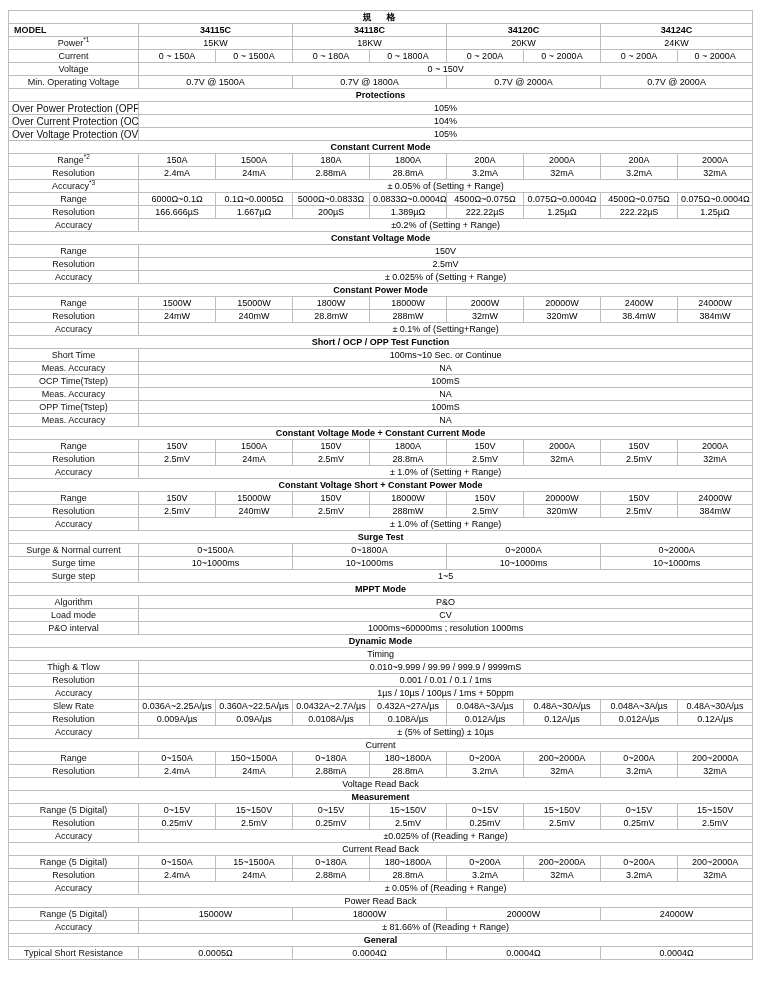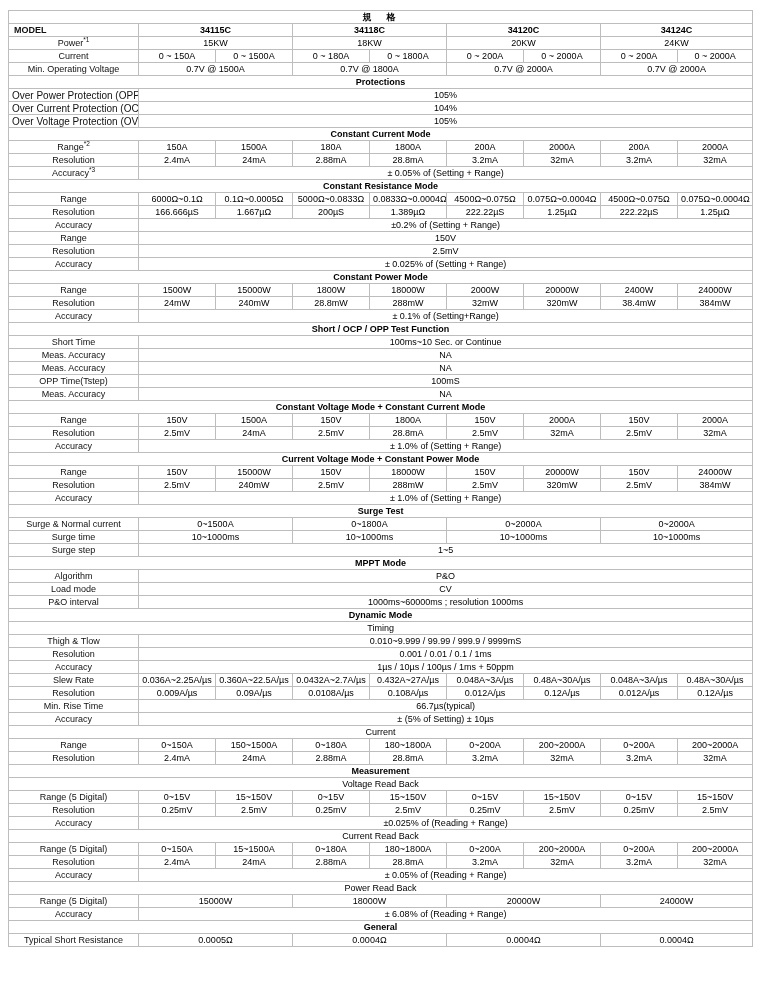--- a/index.html
+++ b/index.html
@@ -120,20 +120,24 @@
     <td class="val">0 ~ 150A</td>
     <td class="val">0 ~ 1500A</td>
     <td class="val">0 ~ 180A</td>
     <td class="val">0 ~ 1800A</td>
     <td class="val">0 ~ 200A</td>
     <td class="val">0 ~ 2000A</td>
     <td class="val">0 ~ 200A</td>
     <td class="val">0 ~ 2000A</td>
   </tr>
 
+  <tr>
+    <td class="lbl">Voltage</td>
+    <td class="val" colspan="8">0 ~ 150V</td>
+  </tr>
 
   <tr>
     <td class="lbl">Min. Operating Voltage</td>
     <td class="val" colspan="2">0.7V @ 1500A</td>
     <td class="val" colspan="2">0.7V @ 1800A</td>
     <td class="val" colspan="2">0.7V @ 2000A</td>
     <td class="val" colspan="2">0.7V @ 2000A</td>
   </tr>
 
   <tr>
@@ -176,23 +180,20 @@
     <td class="val">32mA</td>
     <td class="val">3.2mA</td>
     <td class="val">32mA</td>
   </tr>
   <tr>
     <td class="lbl"><span>Accuracy</span><sup>*3</sup></td>
     <td class="val" colspan="8">± 0.05% of (Setting + Range)</td>
   </tr>
 
   <tr>
-    <td class="sect" colspan="9">Constant Resistance Mode</td>
-  </tr>
-  <tr>
     <td class="lbl">Range</td>
     <td class="val xtiny">6000Ω~0.1Ω</td>
     <td class="val xtiny">0.1Ω~0.0005Ω</td>
     <td class="val xtiny">5000Ω~0.0833Ω</td>
     <td class="val xtiny">0.0833Ω~0.0004Ω</td>
     <td class="val xtiny">4500Ω~0.075Ω</td>
     <td class="val xtiny">0.075Ω~0.0004Ω</td>
     <td class="val xtiny">4500Ω~0.075Ω</td>
     <td class="val xtiny">0.075Ω~0.0004Ω</td>
   </tr>
@@ -206,20 +207,23 @@
     <td class="val tiny">1.25µΩ</td>
     <td class="val tiny">222.22µS</td>
     <td class="val tiny">1.25µΩ</td>
   </tr>
   <tr>
     <td class="lbl">Accuracy</td>
     <td class="val" colspan="8">±0.2% of (Setting + Range)</td>
   </tr>
 
   <tr>
+    <td class="sect" colspan="9">Constant Voltage Mode</td>
+  </tr>
+  <tr>
     <td class="lbl">Range</td>
     <td class="val" colspan="8">150V</td>
   </tr>
   <tr>
     <td class="lbl">Resolution</td>
     <td class="val" colspan="8">2.5mV</td>
   </tr>
   <tr>
     <td class="lbl">Accuracy</td>
     <td class="val" colspan="8">± 0.025% of (Setting + Range)</td>
@@ -260,20 +264,24 @@
   </tr>
   <tr>
     <td class="lbl">Short Time</td>
     <td class="val" colspan="8">100ms~10 Sec. or Continue</td>
   </tr>
   <tr>
     <td class="lbl">Meas. Accuracy</td>
     <td class="val" colspan="8">NA</td>
   </tr>
   <tr>
+    <td class="lbl">OCP Time(Tstep)</td>
+    <td class="val" colspan="8">100mS</td>
+  </tr>
+  <tr>
     <td class="lbl">Meas. Accuracy</td>
     <td class="val" colspan="8">NA</td>
   </tr>
   <tr>
     <td class="lbl">OPP Time(Tstep)</td>
     <td class="val" colspan="8">100mS</td>
   </tr>
   <tr>
     <td class="lbl">Meas. Accuracy</td>
     <td class="val" colspan="8">NA</td>
@@ -303,21 +311,21 @@
     <td class="val">32mA</td>
     <td class="val">2.5mV</td>
     <td class="val">32mA</td>
   </tr>
   <tr>
     <td class="lbl">Accuracy</td>
     <td class="val" colspan="8">± 1.0% of (Setting + Range)</td>
   </tr>
 
   <tr>
-    <td class="sect" colspan="9">Current Voltage Mode + Constant Power Mode</td>
+    <td class="sect" colspan="9">Constant Voltage Short + Constant Power Mode</td>
   </tr>
   <tr>
     <td class="lbl">Range</td>
     <td class="val">150V</td>
     <td class="val">15000W</td>
     <td class="val">150V</td>
     <td class="val">18000W</td>
     <td class="val">150V</td>
     <td class="val">20000W</td>
     <td class="val">150V</td>
@@ -411,24 +419,20 @@
     <td class="val tiny">0.009A/µs</td>
     <td class="val tiny">0.09A/µs</td>
     <td class="val tiny">0.0108A/µs</td>
     <td class="val tiny">0.108A/µs</td>
     <td class="val tiny">0.012A/µs</td>
     <td class="val tiny">0.12A/µs</td>
     <td class="val tiny">0.012A/µs</td>
     <td class="val tiny">0.12A/µs</td>
   </tr>
   <tr>
-    <td class="lbl">Min. Rise Time</td>
-    <td class="val" colspan="8">66.7µs(typical)</td>
-  </tr>
-  <tr>
     <td class="lbl">Accuracy</td>
     <td class="val" colspan="8">± (5% of Setting) ± 10µs</td>
   </tr>
   <tr>
     <td class="subsect" colspan="9">Current</td>
   </tr>
   <tr>
     <td class="lbl">Range</td>
     <td class="val">0~150A</td>
     <td class="val">150~1500A</td>
@@ -445,24 +449,24 @@
     <td class="val">24mA</td>
     <td class="val">2.88mA</td>
     <td class="val">28.8mA</td>
     <td class="val">3.2mA</td>
     <td class="val">32mA</td>
     <td class="val">3.2mA</td>
     <td class="val">32mA</td>
   </tr>
 
   <tr>
+    <td class="subsect" colspan="9">Voltage Read Back</td>
+  </tr>
+  <tr>
     <td class="sect" colspan="9">Measurement</td>
-  </tr>
-  <tr>
-    <td class="subsect" colspan="9">Voltage Read Back</td>
   </tr>
   <tr>
     <td class="lbl">Range (5 Digital)</td>
     <td class="val">0~15V</td>
     <td class="val">15~150V</td>
     <td class="val">0~15V</td>
     <td class="val">15~150V</td>
     <td class="val">0~15V</td>
     <td class="val">15~150V</td>
     <td class="val">0~15V</td>
@@ -517,21 +521,21 @@
   </tr>
   <tr>
     <td class="lbl">Range (5 Digital)</td>
     <td class="val" colspan="2">15000W</td>
     <td class="val" colspan="2">18000W</td>
     <td class="val" colspan="2">20000W</td>
     <td class="val" colspan="2">24000W</td>
   </tr>
   <tr>
     <td class="lbl">Accuracy</td>
-    <td class="val" colspan="8">± 6.08% of (Reading + Range)</td>
+    <td class="val" colspan="8">± 81.66% of (Reading + Range)</td>
   </tr>
 
   <tr>
     <td class="sect" colspan="9">General</td>
   </tr>
   <tr>
     <td class="lbl">Typical Short Resistance</td>
     <td class="val" colspan="2">0.0005Ω</td>
     <td class="val" colspan="2">0.0004Ω</td>
     <td class="val" colspan="2">0.0004Ω</td>

